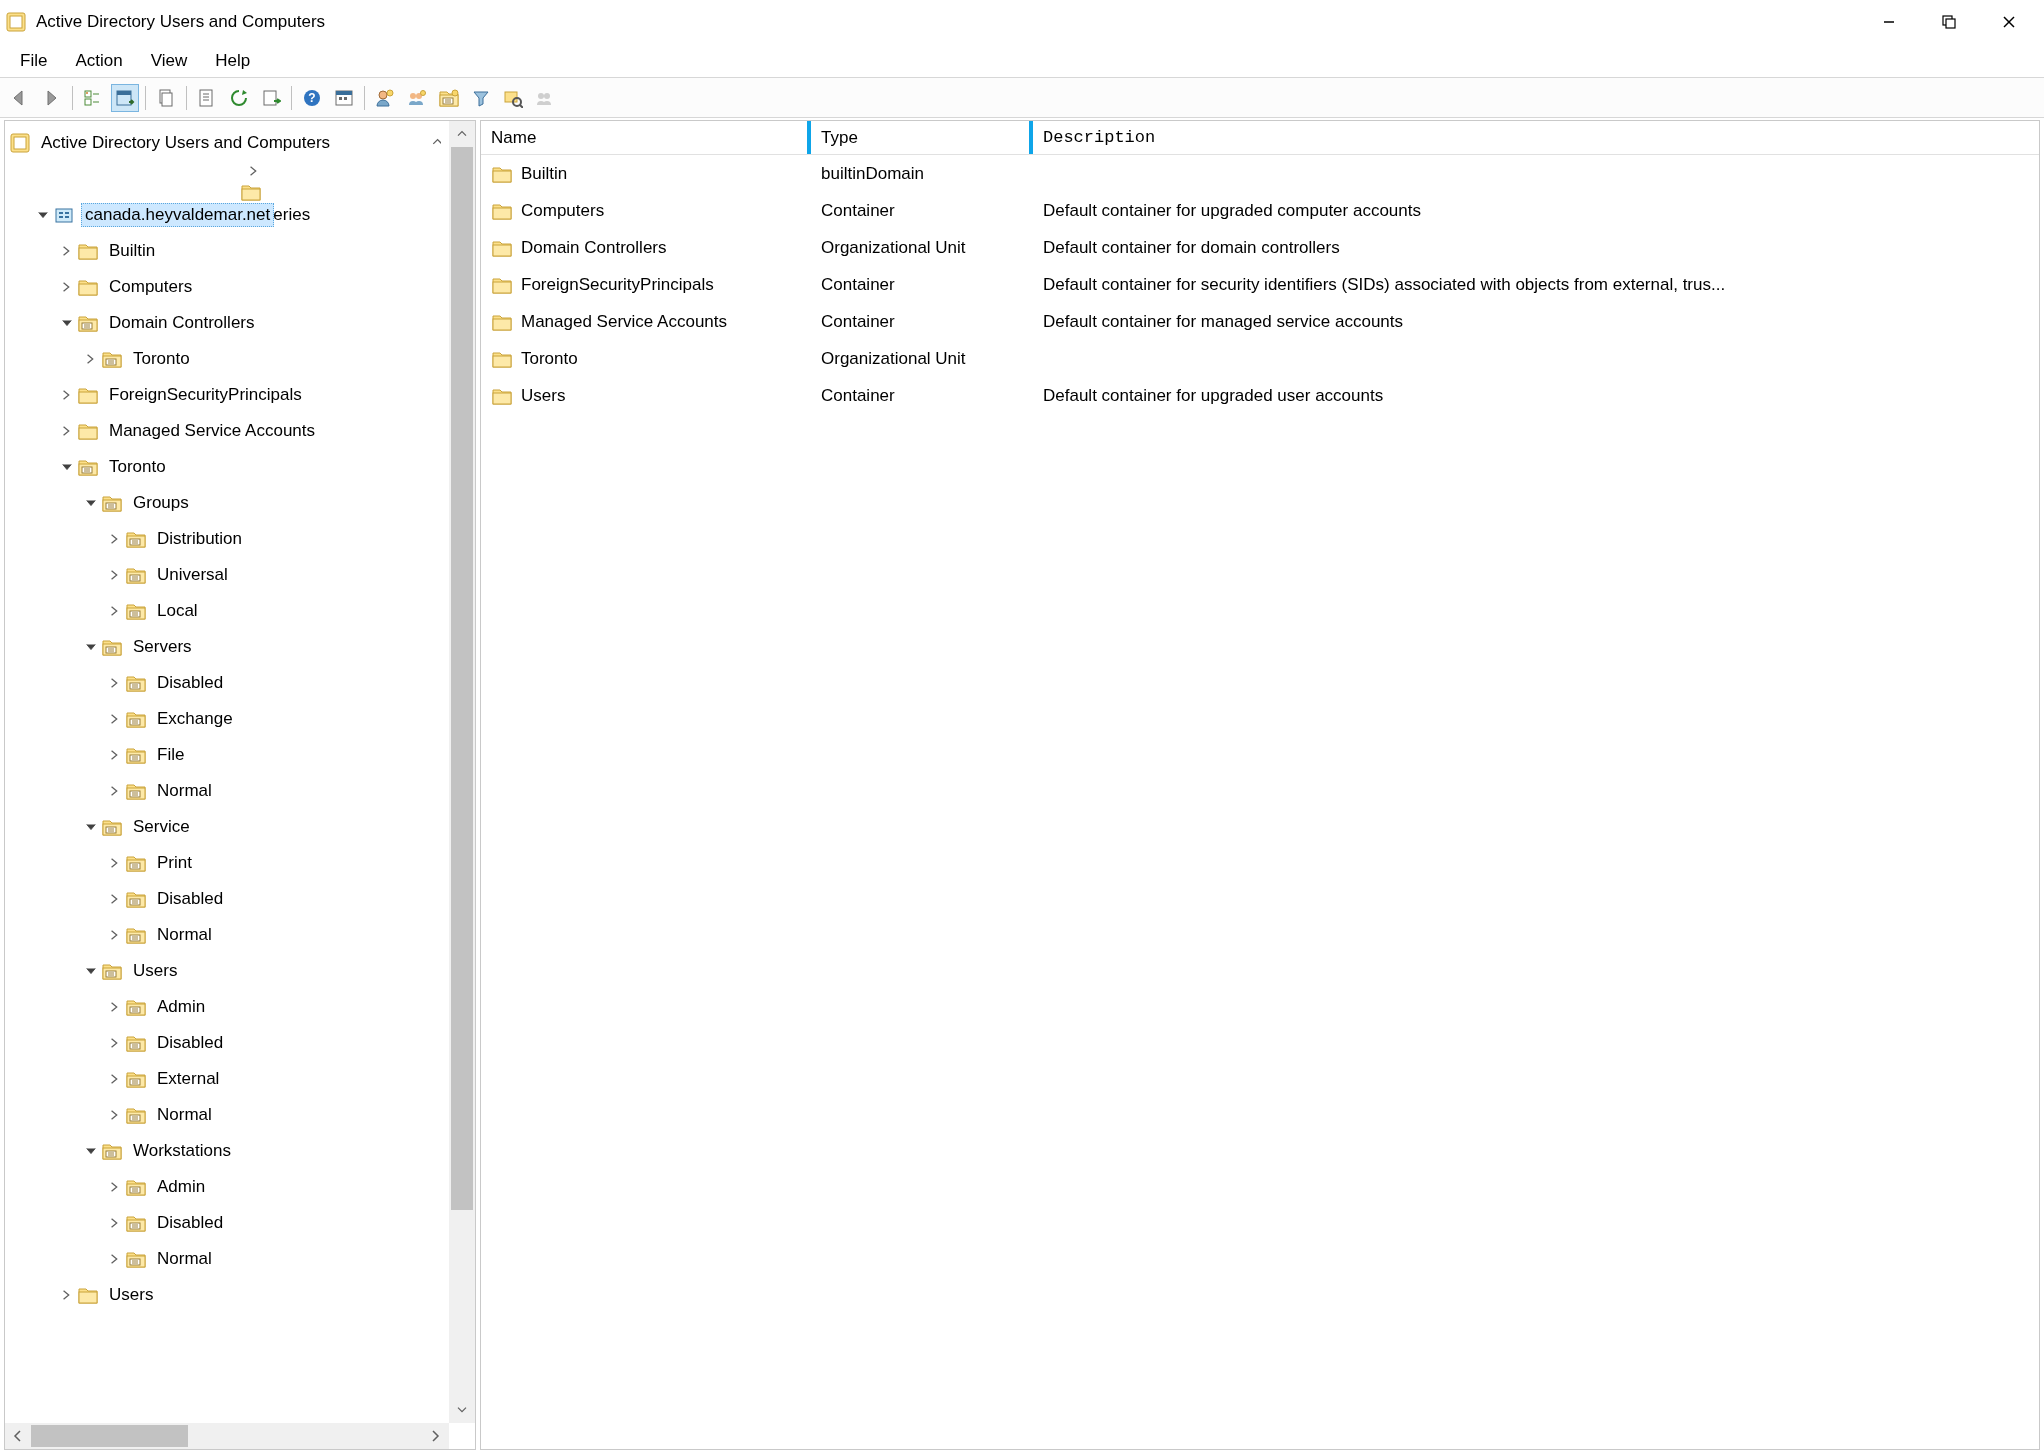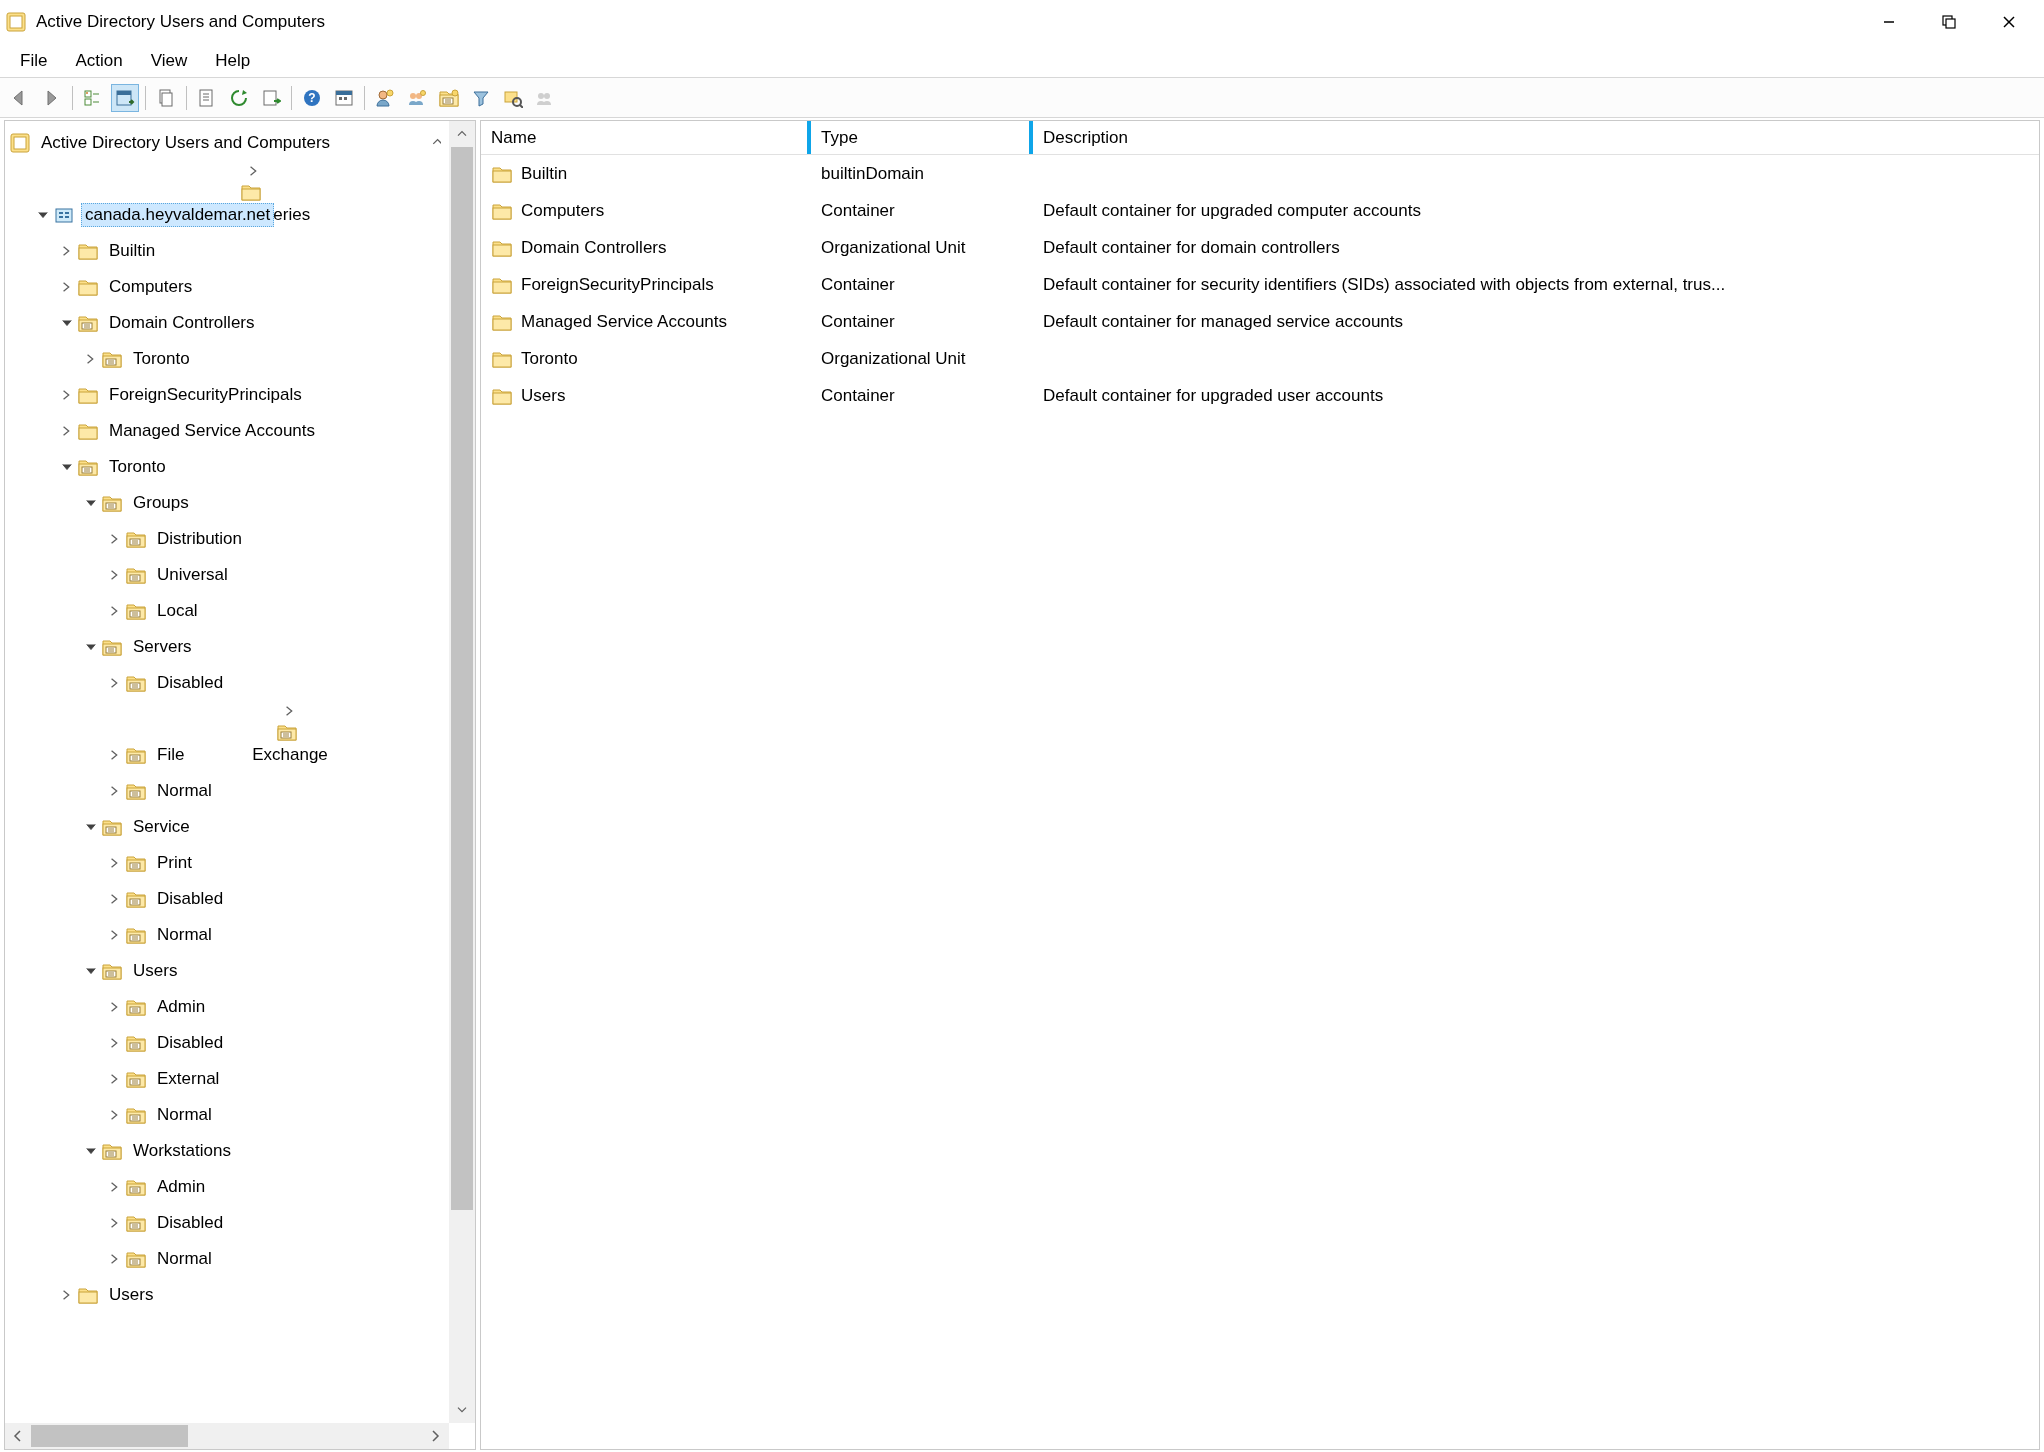--- a/index.html
+++ b/index.html
@@ -44,21 +44,21 @@
 .scroll-btn { width:26px;height:26px;display:flex;align-items:center;justify-content:center;background:#f0f0f0;}
 .scroll-track{flex:1;background:#f0f0f0;position:relative;}
 .thumb-y{position:absolute;left:2px;right:2px;top:0;height:85%;background:#c2c2c2;}
 .thumb-x{position:absolute;top:2px;bottom:2px;left:0;width:40%;background:#c2c2c2;}
 
 
 .list-header { display:flex; height:34px; border-bottom: 1px solid #e1e1e1; font-size:17px; background:#fff; }
 .col { display:flex;align-items:center; padding-left:10px; border-right:4px solid #0ea5e9; }
 .col.name { width:330px; }
 .col.type { width:222px; }
-.col.desc { flex:1; border-right:none; }
+.col.desc { flex:1; border-right:none;font-family:Liberation Mono, monospace; }
 .list-rows { flex:1; overflow:hidden; }
 .list-row { display:flex; height:37px; align-items:center; font-size:17px; }
 .list-row .cell { padding-left:10px; white-space:nowrap; overflow:hidden; text-overflow:ellipsis; }
 .list-row .cell.name { width:330px; display:flex;align-items:center; }
 .list-row .cell.type { width:222px; }
 .list-row .cell.desc { flex:1; }
 .list-row .cell.name .icon-slot{width:22px;height:22px;margin-right:8px;display:flex;align-items:center;justify-content:center;}
 
 
 .chev svg { width:12px;height:12px; }
@@ -526,21 +526,21 @@
                   <use href="#i-chev-closed"></use>
                 </svg>
               </span>
               <span class="icon-slot">
                 <svg viewBox="0 0 20 20" width="20" height="20">
                   <use href="#i-ou"></use>
                 </svg>
               </span>
               <span class="tree-label">Disabled</span>
             </div>
-            <div class="tree-row" style="padding-left: 100px; flex-direction: column;">
+            <div class="tree-row" style="padding-left: 100px;">
               <span class="exp chev">
                 <svg viewBox="0 0 14 14">
                   <use href="#i-chev-closed"></use>
                 </svg>
               </span>
               <span class="icon-slot">
                 <svg viewBox="0 0 20 20" width="20" height="20">
                   <use href="#i-ou"></use>
                 </svg>
               </span>

